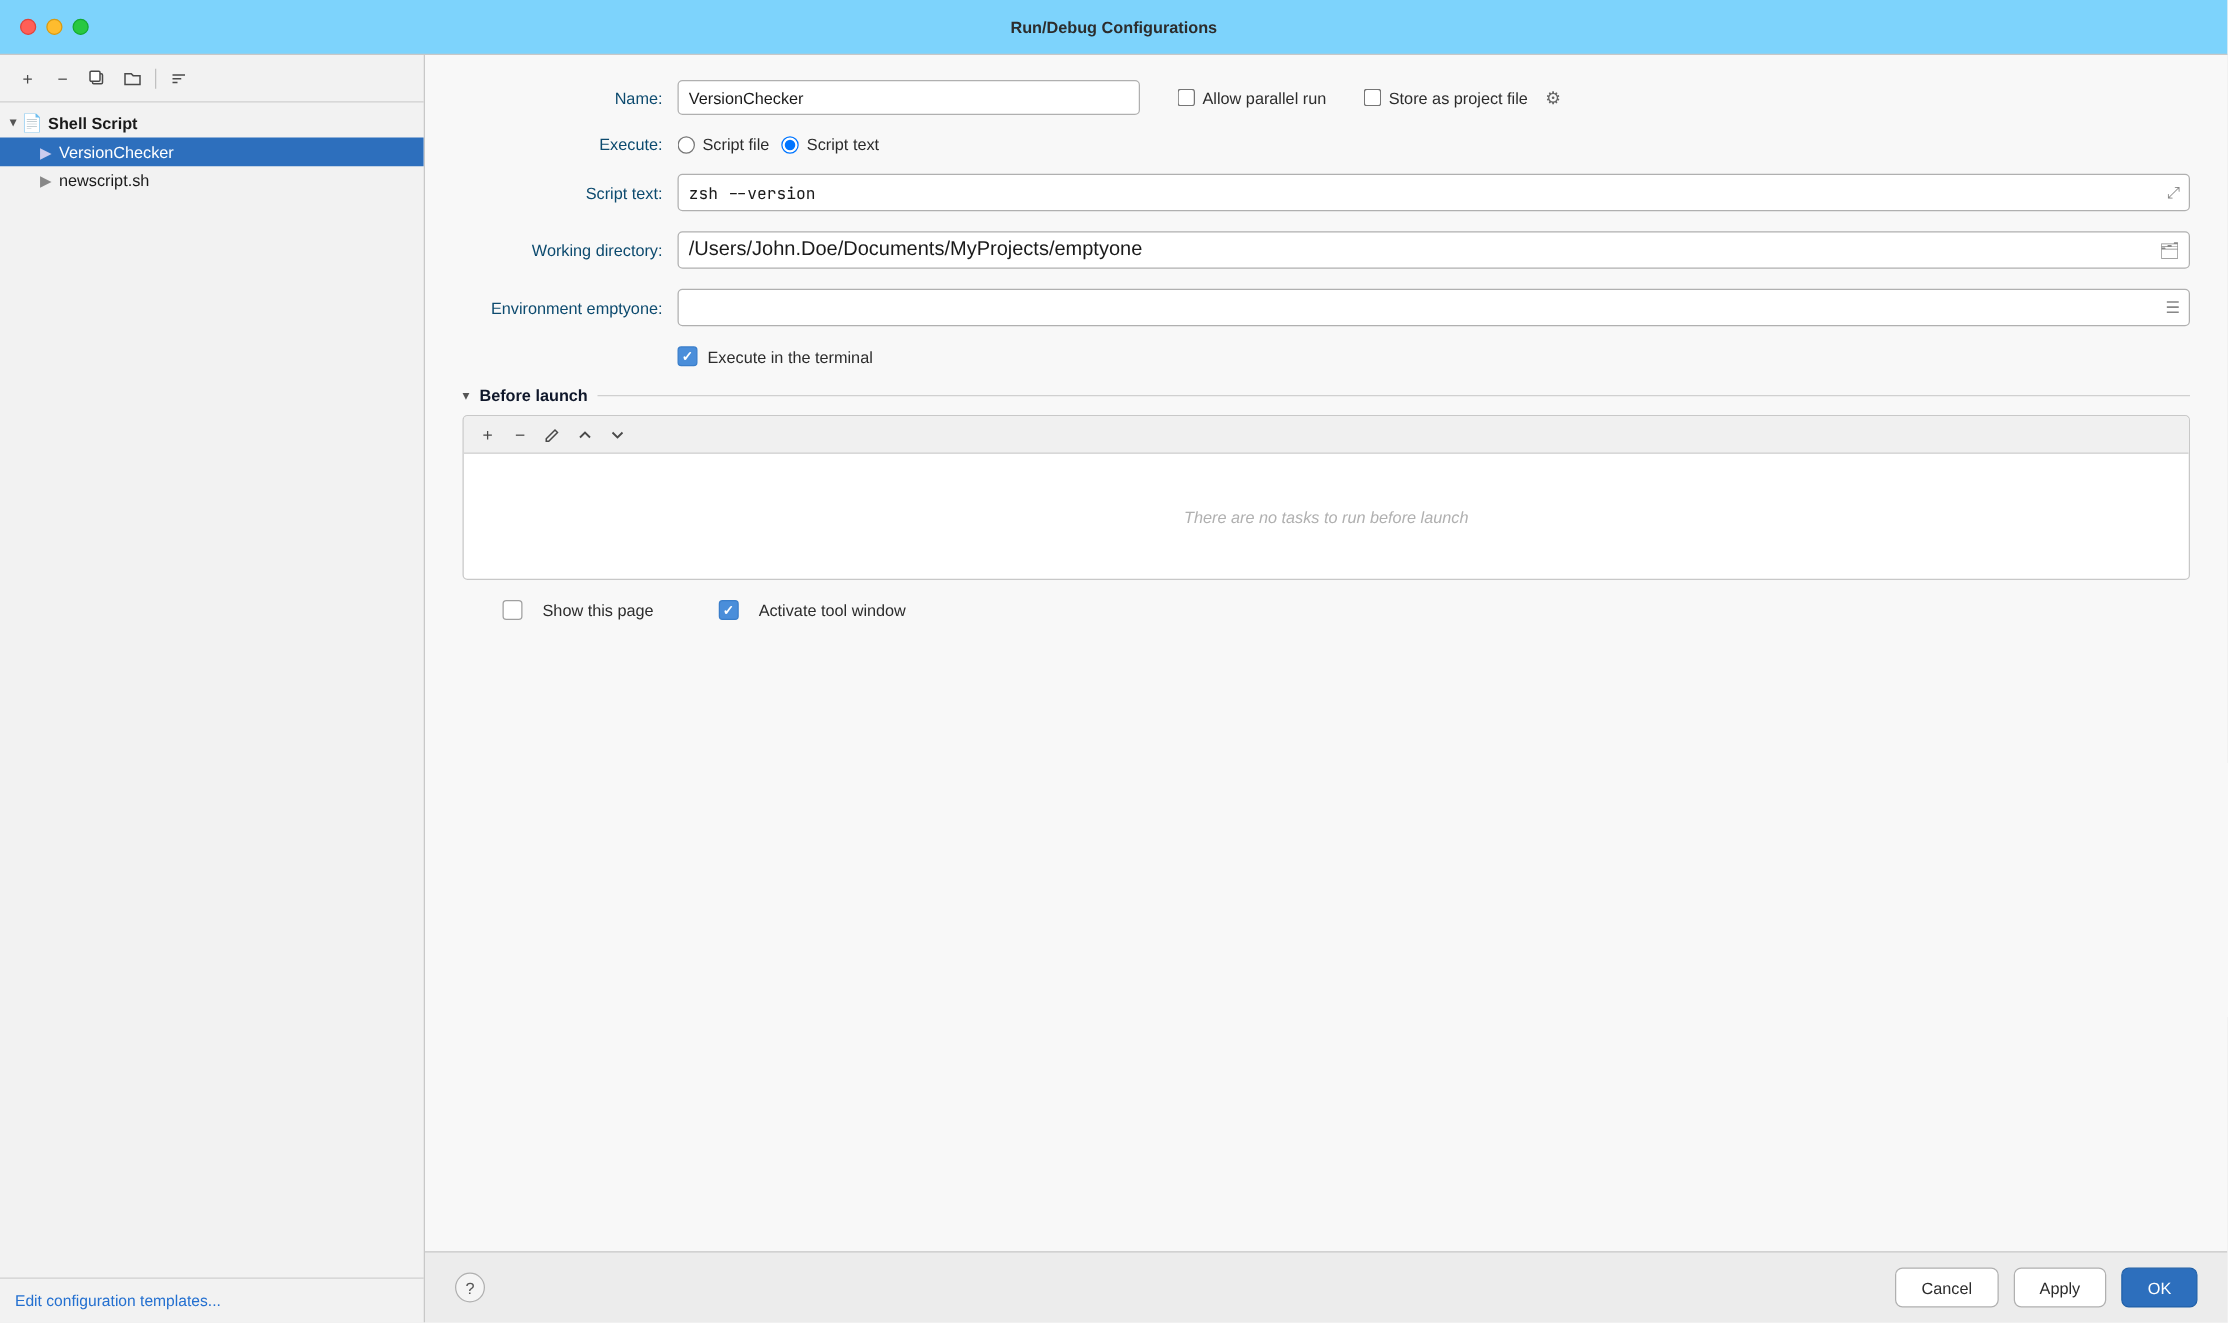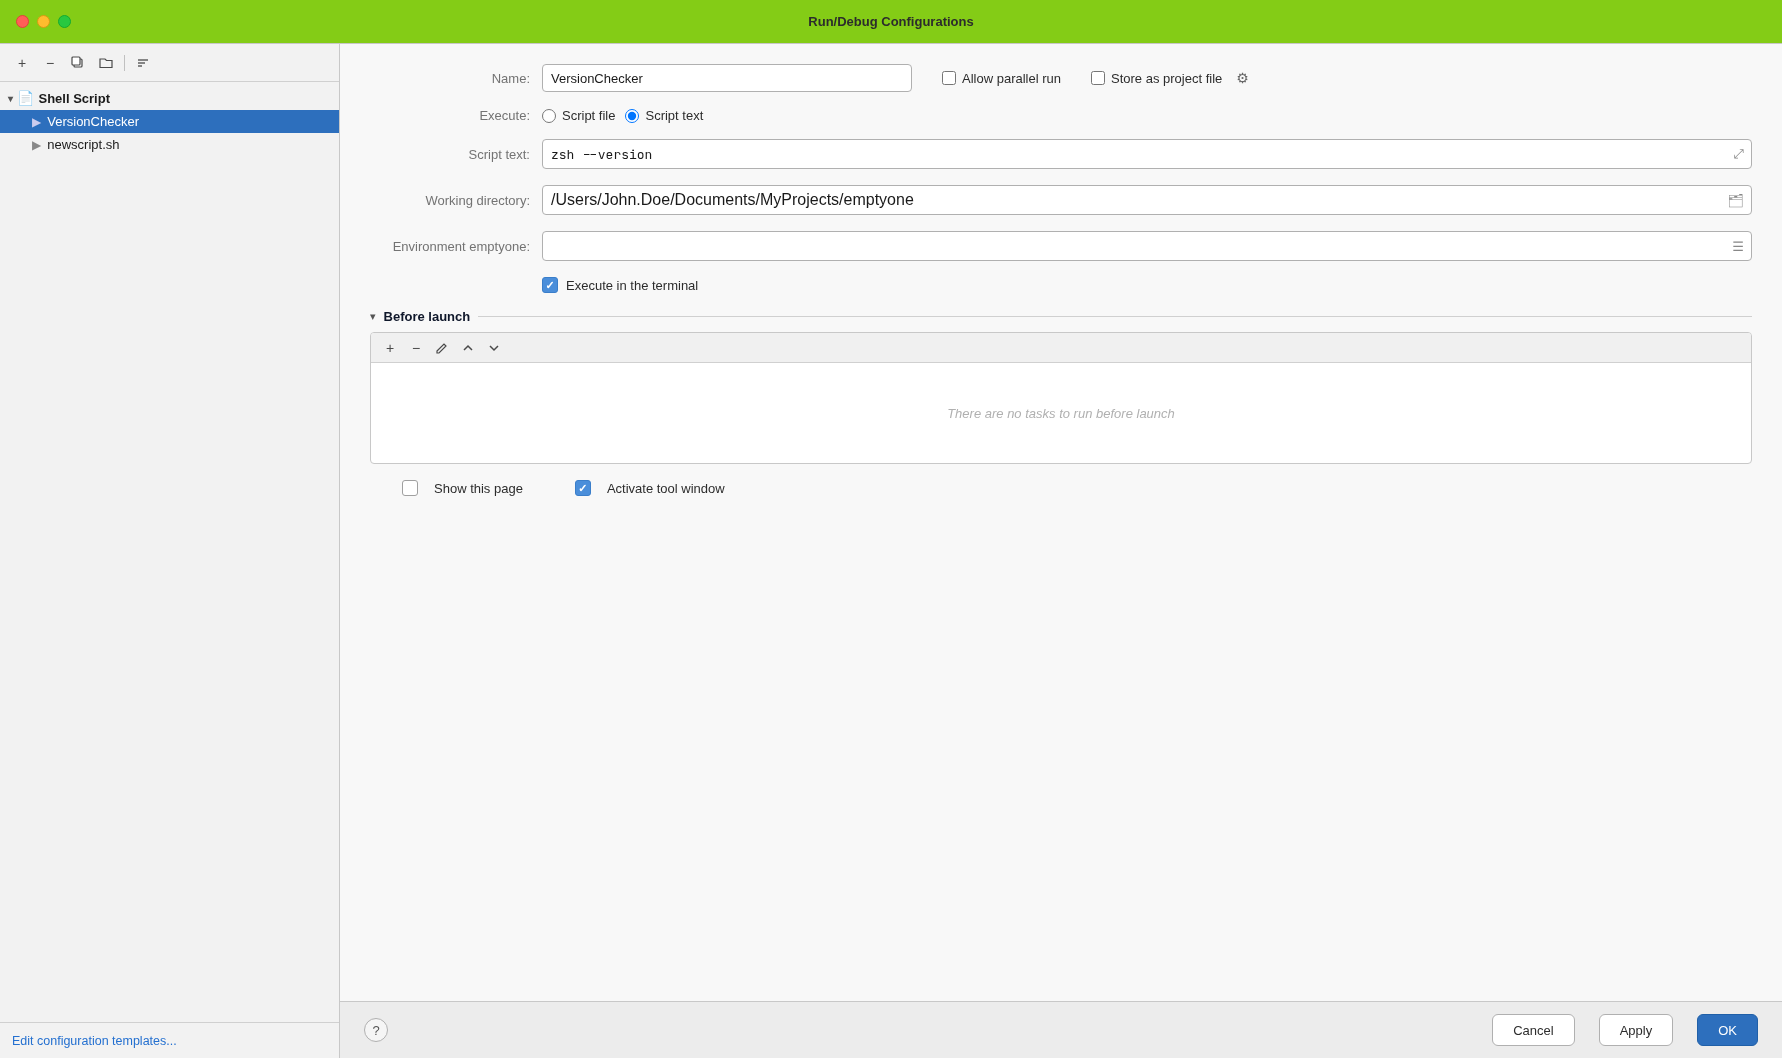--- a/index.html
+++ b/index.html
@@ -9,21 +9,21 @@
       background: #e8e8e8;
       display: flex;
       flex-direction: column;
       width: 1782px;
       height: 1058px;
       overflow: hidden;
     }
 
     
     .title-bar {
-      background: #84cc16;
+      background: #7dd3fc;
       display: flex;
       align-items: center;
       justify-content: center;
       height: 44px;
       border-bottom: 1px solid #c8c8c8;
       position: relative;
       flex-shrink: 0;
     }
     .traffic-lights {
       position: absolute;
@@ -149,21 +149,21 @@
     
     .form-row {
       display: flex;
       align-items: center;
       margin-bottom: 16px;
       gap: 12px;
     }
     .form-label {
       width: 160px;
       text-align: right;
-      color: #737373;
+      color: #0c4a6e;
       font-size: 13px;
       flex-shrink: 0;
     }
     .form-control-group {
       flex: 1;
       display: flex;
       align-items: center;
       gap: 10px;
     }
 
@@ -383,21 +383,21 @@
       background: #f5f5f5;
       display: flex;
       align-items: center;
       justify-content: center;
       cursor: pointer;
       font-size: 13px;
       color: #555;
     }
     .footer-right {
       display: flex;
-      gap: 24px;
+      gap: 12px;
     }
     .btn {
       height: 32px;
       padding: 0 20px;
       border-radius: 6px;
       font-size: 13px;
       cursor: pointer;
       border: 1px solid transparent;
     }
     .btn-default {

